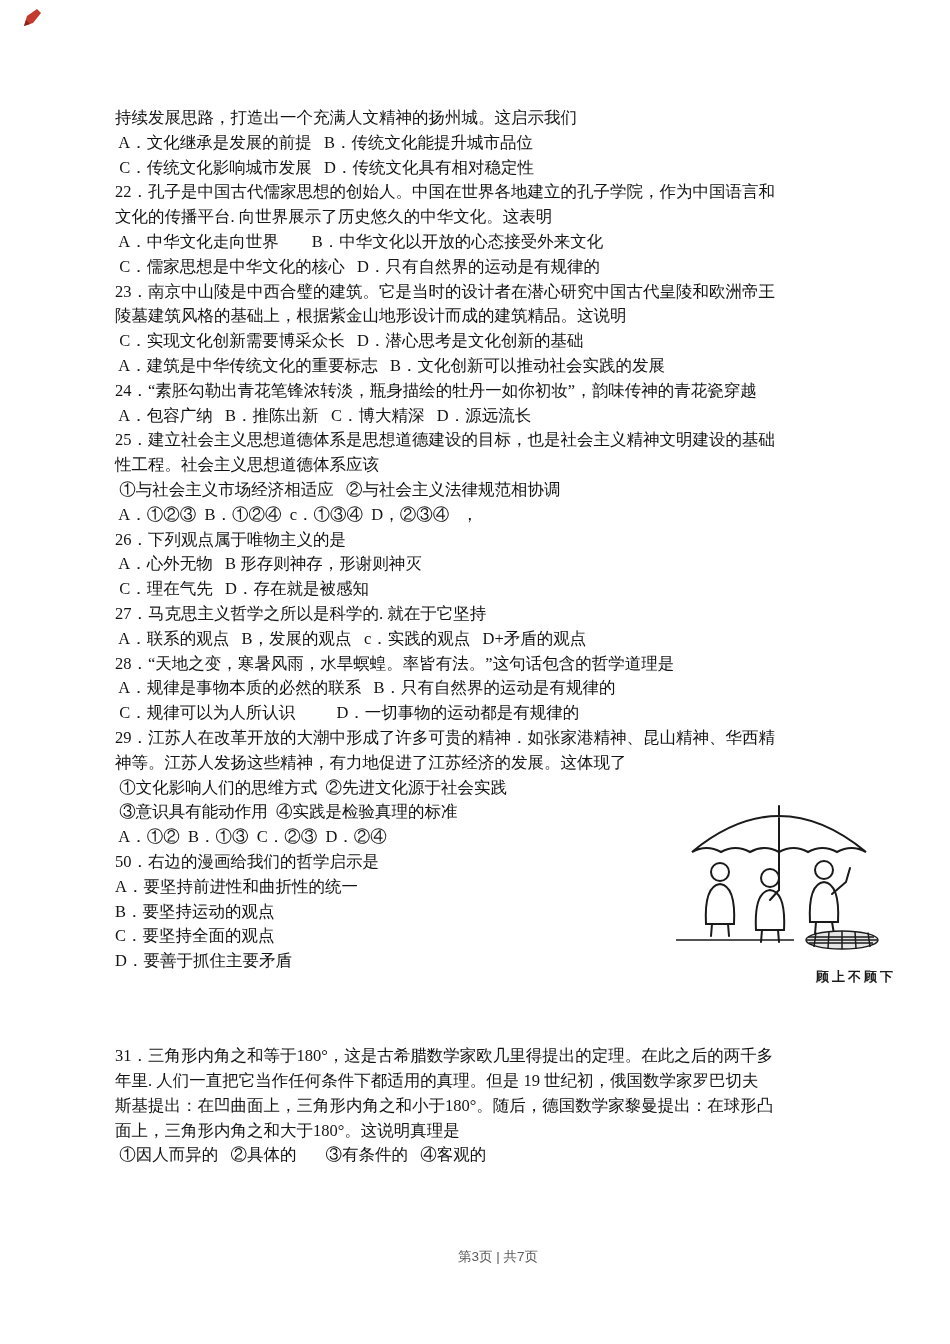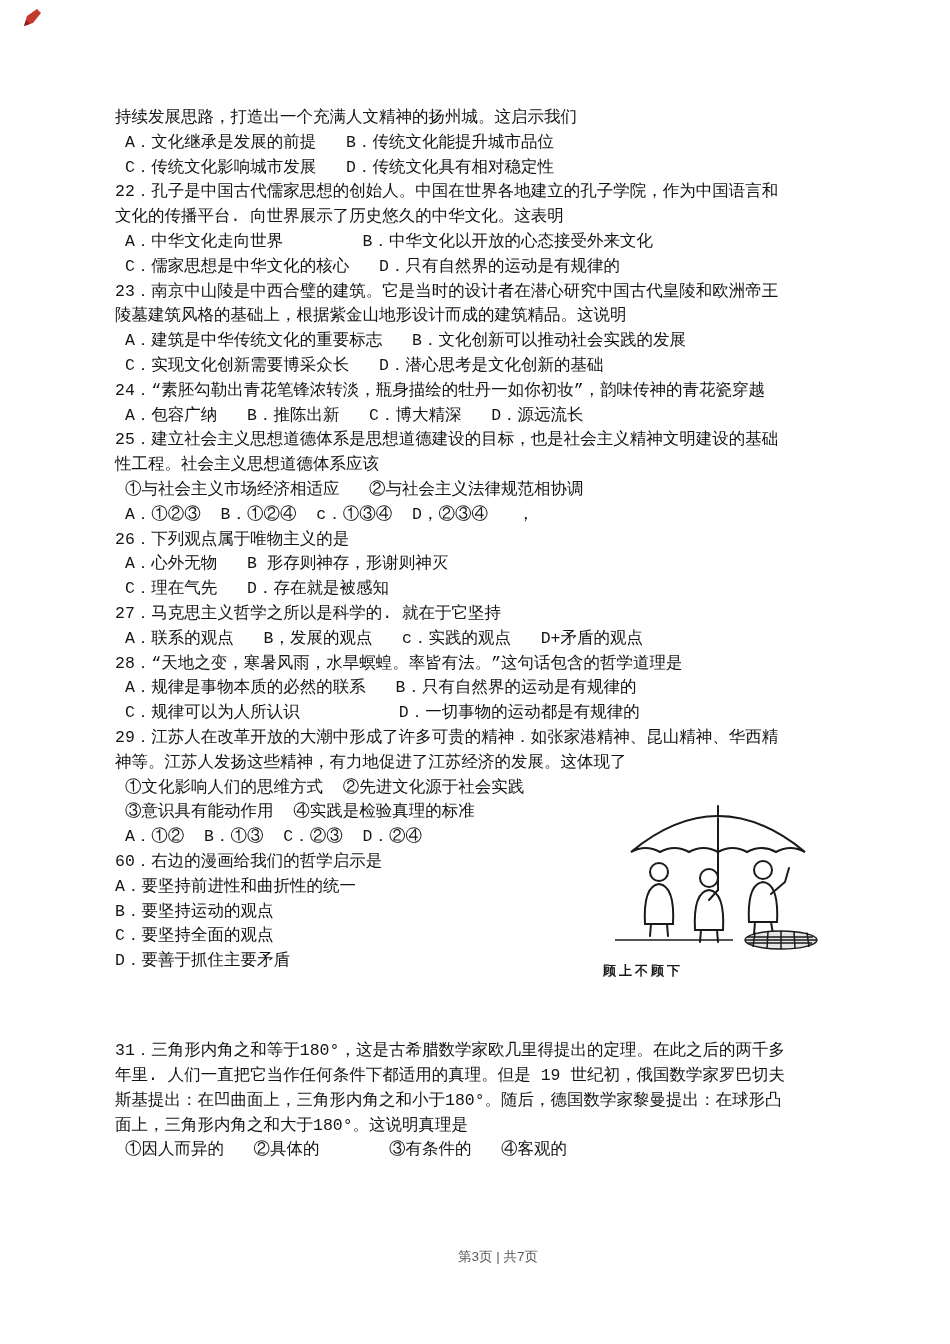--- a/index.html
+++ b/index.html
@@ -13,40 +13,39 @@
     position: relative;
     width: 950px; height: 1344px;
     overflow: hidden;
     background: #ffffff;
   }
   .logo {
     position: absolute; top: 7px; left: 21px;
     width: 22px; height: 22px;
   }
   .content {
-    padding: 106px 115px 0 115px;
+    padding: 106px 54px 0 115px;
     font-size: 16.5px;
     line-height: 24.8px;
-    font-family: Liberation Mono, monospace;
   }
   .ln {
     white-space: pre;
     height: 24.8px;
   }
   .cartoon {
     float: right;
     width: 232px;
     margin: 22px 0 4px 14px;
   }
   .cartoon .caption {
-    text-align: left;
+    text-align: right;
     font-weight: bold;
     font-size: 13px;
     letter-spacing: 3px;
-    margin-top: 2px;
+    margin-top: 8px;
     color: #1a1a1a;
   }
   .gap { clear: both; height: 50px; }
   .footer {
     position: absolute;
     left: 0; right: 0; bottom: 78px;
     text-align: center;
     font-size: 13.5px;
     color: #595959;
     font-family: "Liberation Sans", "DejaVu Sans", sans-serif;
@@ -67,22 +66,22 @@
 
     <div class="ln">持续发展思路，打造出一个充满人文精神的扬州城。这启示我们</div>
     <div class="ln"> A．文化继承是发展的前提   B．传统文化能提升城市品位</div>
     <div class="ln"> C．传统文化影响城市发展   D．传统文化具有相对稳定性</div>
     <div class="ln">22．孔子是中国古代儒家思想的创始人。中国在世界各地建立的孔子学院，作为中国语言和</div>
     <div class="ln">文化的传播平台. 向世界展示了历史悠久的中华文化。这表明</div>
     <div class="ln"> A．中华文化走向世界        B．中华文化以开放的心态接受外来文化</div>
     <div class="ln"> C．儒家思想是中华文化的核心   D．只有自然界的运动是有规律的</div>
     <div class="ln">23．南京中山陵是中西合璧的建筑。它是当时的设计者在潜心研究中国古代皇陵和欧洲帝王</div>
     <div class="ln">陵墓建筑风格的基础上，根据紫金山地形设计而成的建筑精品。这说明</div>
+    <div class="ln"> C．实现文化创新需要博采众长   D．潜心思考是文化创新的基础</div>
     <div class="ln"> A．建筑是中华传统文化的重要标志   B．文化创新可以推动社会实践的发展</div>
-    <div class="ln"> C．实现文化创新需要博采众长   D．潜心思考是文化创新的基础</div>
     <div class="ln">24．“素胚勾勒出青花笔锋浓转淡，瓶身描绘的牡丹一如你初妆”，韵味传神的青花瓷穿越</div>
     <div class="ln"> A．包容广纳   B．推陈出新   C．博大精深   D．源远流长</div>
     <div class="ln">25．建立社会主义思想道德体系是思想道德建设的目标，也是社会主义精神文明建设的基础</div>
     <div class="ln">性工程。社会主义思想道德体系应该</div>
     <div class="ln"> ①与社会主义市场经济相适应   ②与社会主义法律规范相协调</div>
     <div class="ln"> A．①②③  B．①②④  c．①③④  D，②③④   ，</div>
     <div class="ln">26．下列观点属于唯物主义的是</div>
     <div class="ln"> A．心外无物   B 形存则神存，形谢则神灭</div>
     <div class="ln"> C．理在气先   D．存在就是被感知</div>
     <div class="ln">27．马克思主义哲学之所以是科学的. 就在于它坚持</div>
@@ -117,21 +116,21 @@
           <path d="M152 134.5 L150 149 M165 133.5 L164 150.5 M178 133 L178 151 M191 133.5 L192 150.5 M204 134.5 L206 149"></path>
           <path d="M12 142 L130 142"></path>
         </g>
       </svg>
       <div class="caption">顾上不顾下</div>
     </div>
 
     <div class="ln"> ①文化影响人们的思维方式  ②先进文化源于社会实践</div>
     <div class="ln"> ③意识具有能动作用  ④实践是检验真理的标准</div>
     <div class="ln"> A．①②  B．①③  C．②③  D．②④</div>
-    <div class="ln">60．右边的漫画给我们的哲学启示是</div>
+    <div class="ln">50．右边的漫画给我们的哲学启示是</div>
     <div class="ln">A．要坚持前进性和曲折性的统一</div>
     <div class="ln">B．要坚持运动的观点</div>
     <div class="ln">C．要坚持全面的观点</div>
     <div class="ln">D．要善于抓住主要矛盾</div>
 
     <div class="gap"></div>
 
     <div class="ln">31．三角形内角之和等于180°，这是古希腊数学家欧几里得提出的定理。在此之后的两千多</div>
     <div class="ln">年里. 人们一直把它当作任何条件下都适用的真理。但是 19 世纪初，俄国数学家罗巴切夫</div>
     <div class="ln">斯基提出：在凹曲面上，三角形内角之和小于180°。随后，德国数学家黎曼提出：在球形凸</div>

